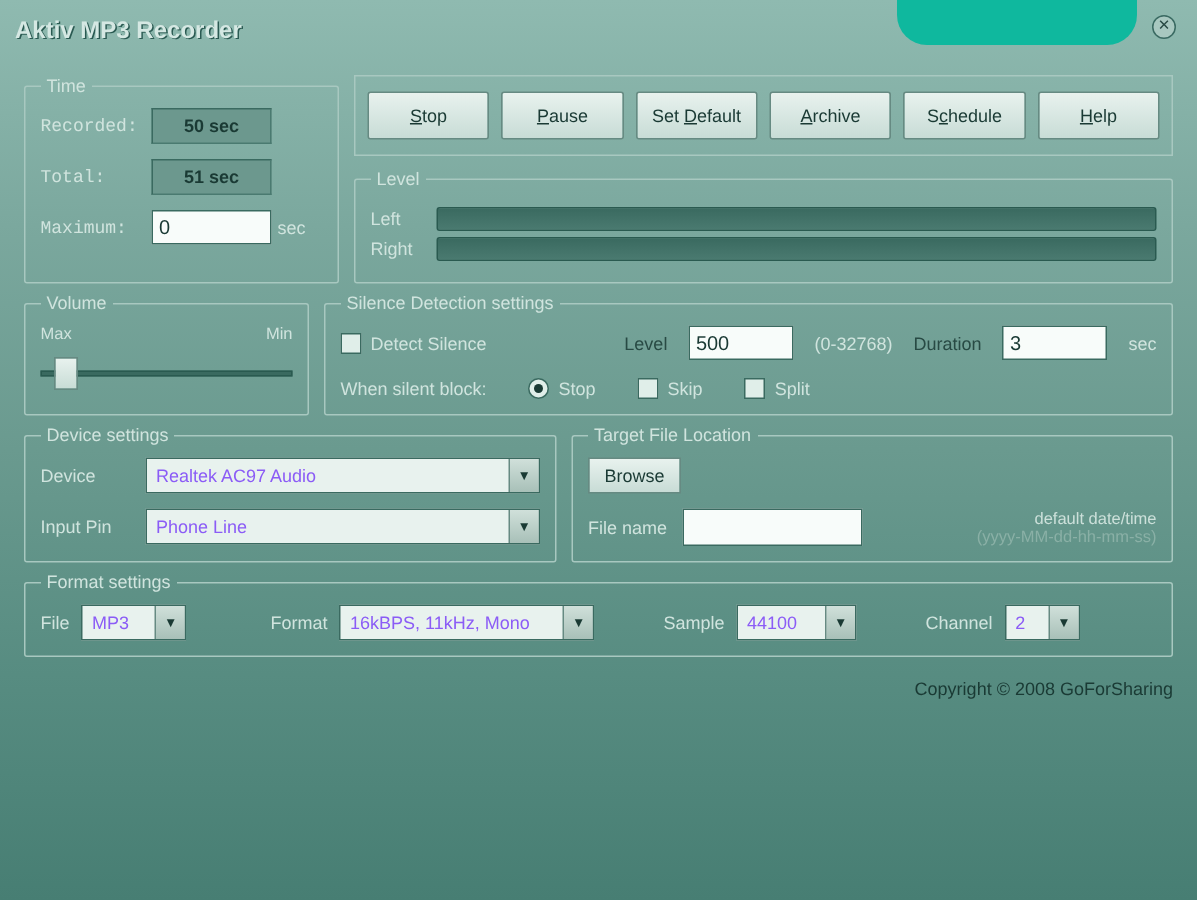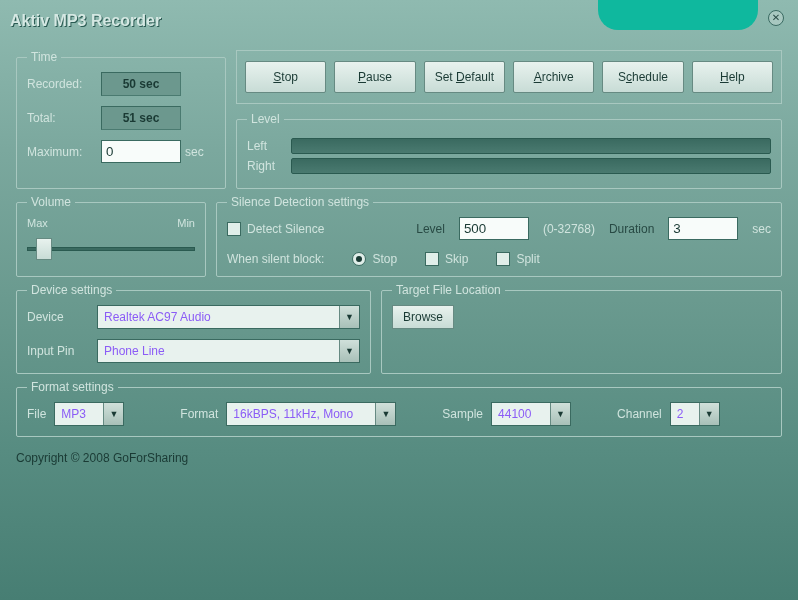--- a/index.html
+++ b/index.html
@@ -59,21 +59,21 @@
 }
 legend {
   padding: 0 4px;
   font-size: 12px;
   color: #d0e4de;
 }
 .row1 { display: flex; gap: 10px; }
 .time-box { width: 190px; }
 .right-col { flex: 1; display: flex; flex-direction: column; gap: 8px; }
 .time-grid { display: grid; grid-template-columns: 70px 80px 30px; gap: 10px 4px; align-items: center; }
-.time-grid label { color: #d0e4de; }
+.time-grid label { color: #d0e4de; font-family: Liberation Mono, monospace; }
 .ro-field {
   background: #6c988e;
   border: 1px solid #4a7a70;
   border-top-color: #3a6a60;
   border-left-color: #3a6a60;
   text-align: center;
   padding: 4px 2px;
   color: #1a3a34;
   font-weight: bold;
 }
@@ -157,21 +157,21 @@
   display:flex;align-items:center;justify-content:center;font-size:9px;color:#1a3a34;
 }
 .target-row1{display:flex;align-items:center;gap:10px;}
 .target-path{flex:1;background:#6c988e;border:1px solid #3a6a60;padding:4px 6px;color:#1a3a34;}
 .target-row2{display:flex;align-items:center;gap:10px;margin-top:10px;}
 .filename-input{width:120px;background:#f8fcfa;border:1px solid #3a6a60;padding:4px;}
 .hint{font-size:11px;color:#cce0da;}
 .hint2{font-size:11px;color:#8ab0a6;}
 .fmt-row{display:flex;align-items:center;gap:8px;}
 .fmt-row label{color:#d0e4de;}
-.footer{text-align:left;color:#1a3a34;font-size:12px;padding:8px 0;}
+.footer{text-align:right;color:#1a3a34;font-size:12px;padding:8px 0;}
 .small-input{width:70px;}
 </style>
 </head>
 <body>
 
 <div class="titlebar">
   <div class="title">Aktiv MP3 Recorder</div>
   <div class="tab-notch"></div>
   <div class="close-btn">✕</div>
 </div>
@@ -276,20 +276,28 @@
           <div class="arrow">▼</div>
         </div>
       </div>
     </fieldset>
 
     <fieldset class="target-box">
       <legend>Target File Location</legend>
       <div class="target-row1">
         <button class="btn-sm"><span class="u">B</span>rowse</button>
       </div>
+      <div class="target-row2">
+        <label style="color:#d0e4de;">File name</label>
+        <input class="filename-input" value="" style="">
+        <div style="text-align:right;flex:1;">
+          <div class="hint">default date/time</div>
+          <div class="hint2">(yyyy-MM-dd-hh-mm-ss)</div>
+        </div>
+      </div>
     </fieldset>
   </div>
 
   <fieldset>
     <legend>Format settings</legend>
     <div class="fmt-row">
       <label>File</label>
       <div class="select-like" style="width:70px">
         <span>MP3</span>
         <div class="arrow">▼</div>

